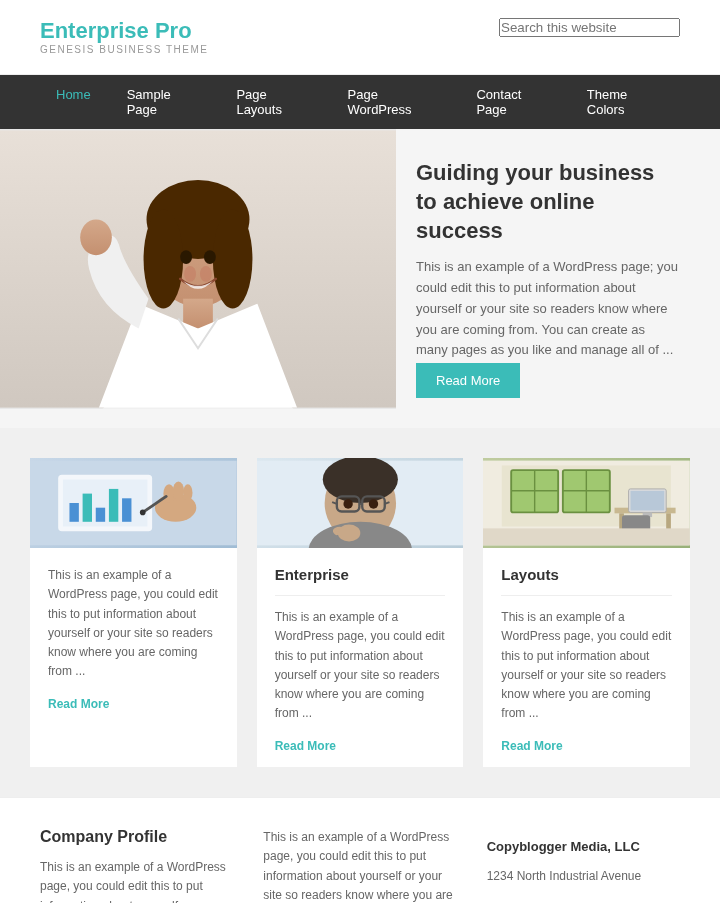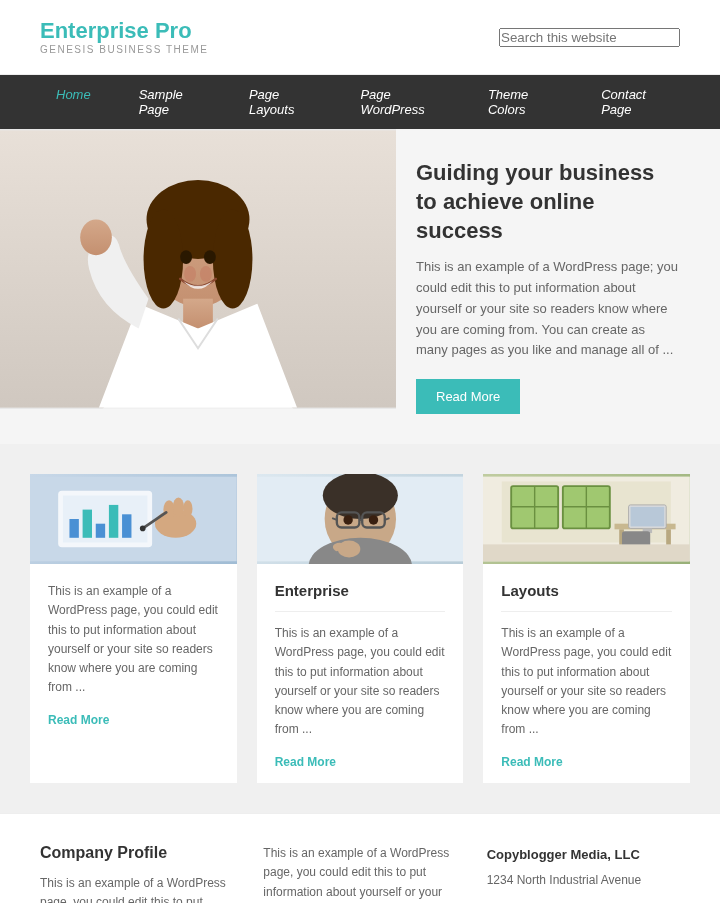--- a/index.html
+++ b/index.html
@@ -1,40 +1,38 @@
 <!DOCTYPE html>
 <html><head>
   <meta charset="utf-8">
   <style>
     * { box-sizing: border-box; margin: 0; padding: 0; }
     body { font-family: 'Helvetica Neue', Arial, sans-serif; font-size: 14px; color: #333; background: #fff; }
 
     
     .site-header {
       display: flex;
-      align-items: center;
       justify-content: space-between;
       padding: 18px 40px;
       background: #fff;
       border-bottom: 1px solid #eee;
     }
     .site-title { line-height: 1.2; }
     .site-title h1 { font-size: 22px; font-weight: 700; color: #3bbcb8; }
     .site-title p { font-size: 10px; color: #999; letter-spacing: 1.5px; text-transform: uppercase; }
 
     
     .site-nav {
       background: #333;
       padding: 0 40px;
     }
     .site-nav ul {
       list-style: none;
       display: flex;
-      gap: 16px;
-      font-style: italic;
+      gap: 4px;
     }
     .site-nav ul li a {
       display: block;
       padding: 12px 16px;
       color: #fff;
       text-decoration: none;
       font-size: 13px;
     }
     .site-nav ul li.active a { color: #3bbcb8; }
 
@@ -65,21 +63,21 @@
       font-size: 22px;
       font-weight: 700;
       color: #333;
       line-height: 1.3;
       margin-bottom: 12px;
     }
     .hero-content p {
       font-size: 13px;
       color: #666;
       line-height: 1.6;
-      margin-bottom: 18px;
+      margin-bottom: 2px;
     }
     .btn-primary {
       background: #3bbcb8;
       color: #fff;
       padding: 10px 20px;
       border: none;
       font-size: 13px;
       cursor: pointer;
       text-decoration: none;
       display: inline-block;
@@ -144,21 +142,21 @@
       color: #333;
       margin-bottom: 12px;
     }
     .footer-widget p {
       font-size: 12px;
       color: #666;
       line-height: 1.6;
       margin-bottom: 10px;
     }
 
-    .connect-info p { font-size: 12px; color: #666; line-height: 1.7; }
+    .connect-info p { font-size: 12px; color: #666; line-height: 1.7; margin-top: 8px; }
     .connect-info .company-name { font-weight: 700; font-size: 13px; color: #333; margin-bottom: 4px; }
   </style>
 </head>
 <body>
 
 <header class="site-header">
   <div class="site-title">
     <h1>Enterprise Pro</h1>
     <p>GENESIS BUSINESS THEME</p>
   </div>
@@ -175,24 +173,24 @@
     <li>
         <a href="#">Sample Page</a>
       </li>
     <li>
         <a href="#">Page Layouts</a>
       </li>
     <li>
         <a href="#">Page WordPress</a>
       </li>
     <li>
+        <a href="#">Contact Page</a>
+      </li>
+    <li>
         <a href="#">Theme Colors</a>
-      </li>
-    <li>
-        <a href="#">Contact Page</a>
       </li>
   </ul>
 </nav>
 
 <section class="hero">
   <div class="hero-image">
     <svg width="100%" height="280" viewBox="0 0 400 280" xmlns="http://www.w3.org/2000/svg">
 
       <defs>
         <linearGradient id="bgGrad" x1="0%" y1="0%" x2="0%" y2="100%">

